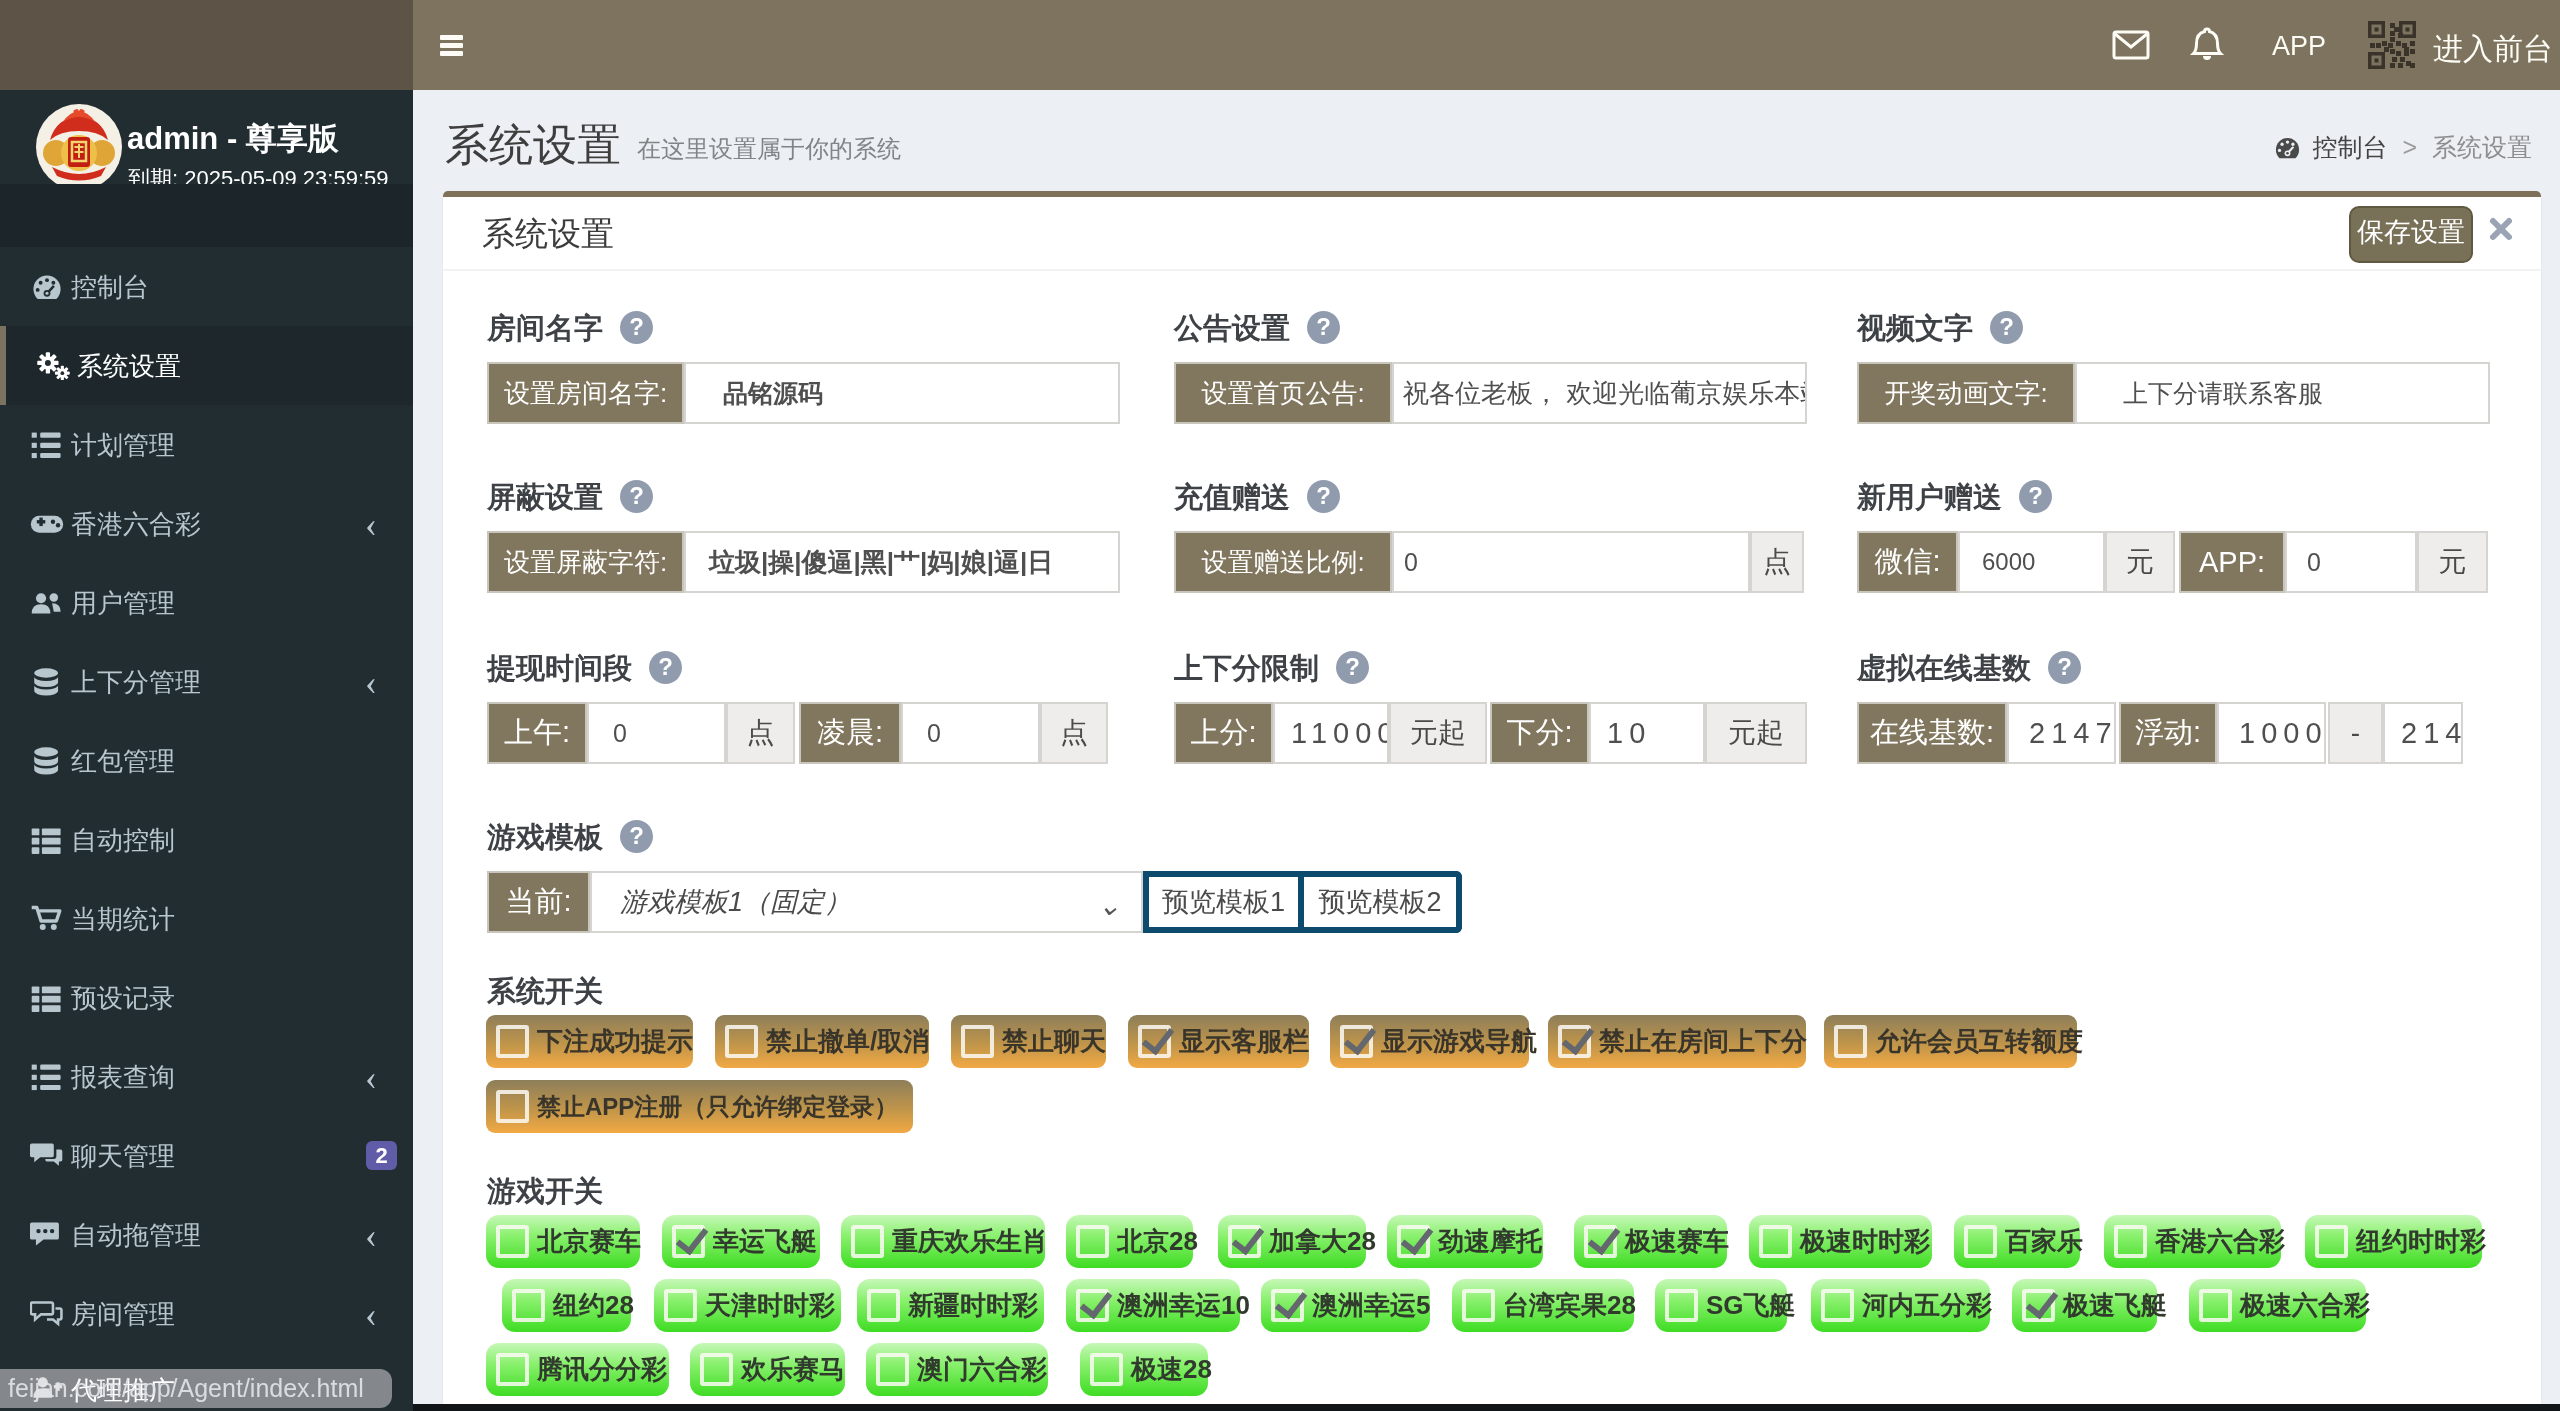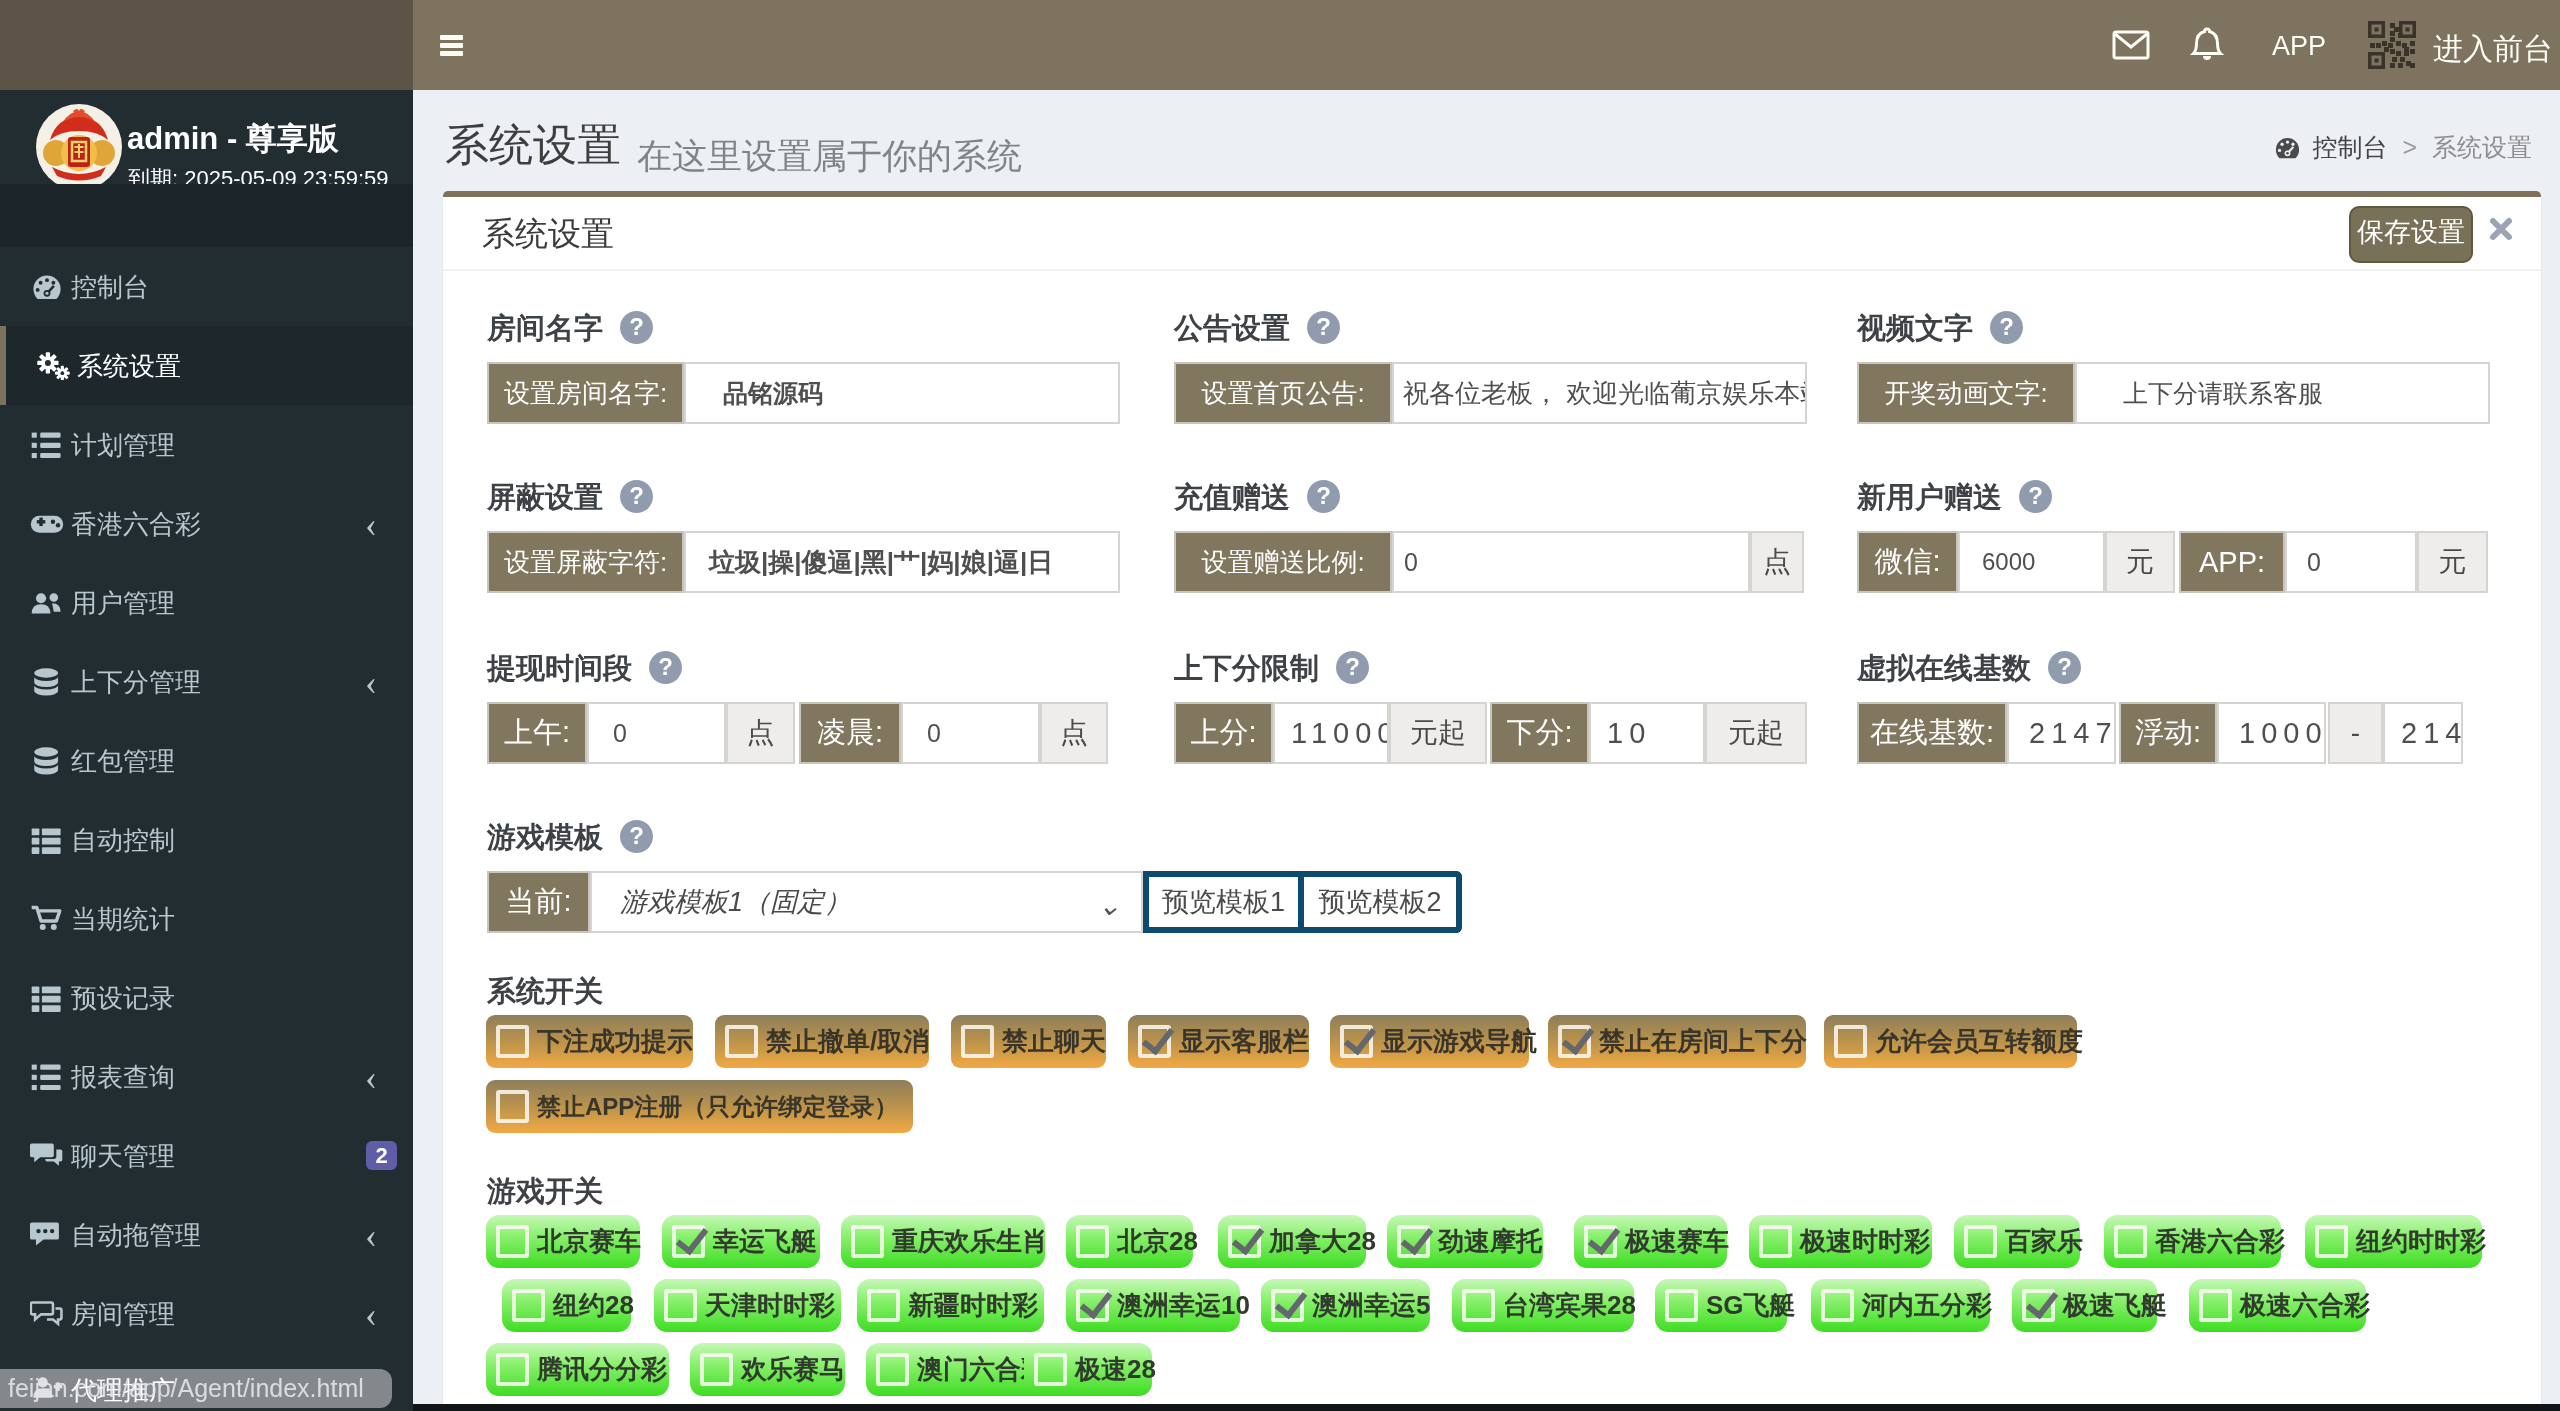--- a/index.html
+++ b/index.html
@@ -17,21 +17,21 @@
 .mi .txt { position:absolute; left:71px; top:50%; transform:translateY(-50%); font-size:26px; }
 .mi .ic { position:absolute; left:30px; top:50%; transform:translateY(-50%); width:34px; height:30px; }
 .mi .chev { position:absolute; right:36px; top:50%; transform:translateY(-50%); font-size:36px; color:#b8c7ce; font-weight:normal; font-family:'Liberation Serif',serif; }
 .mi.active { background:#1e282c; border-left:6px solid #7c7260; color:#ffffff; }
 .badge2 { position:absolute; left:366px; top:25px; width:31px; height:29px; background:#605ca8; color:#fff; font-size:22px; font-weight:bold; border-radius:6px; text-align:center; line-height:29px; }
 
 .hamb { position:absolute; left:440px; top:35px; width:23px; height:24px; }
 .hamb div { height:5px; background:#fcfbf6; margin-bottom:3px; border-radius:1px; }
 
 #ch-title { position:absolute; left:445px; top:116px; color:#3e3e3e; font-size:44px; font-weight:500; }
-#ch-sub { position:absolute; left:637px; top:133px; color:#818487; font-size:35px; }
+#ch-sub { position:absolute; left:637px; top:133px; color:#818487; font-size:24px; }
 #bc { position:absolute; right:28px; top:131px; font-size:25px; color:#444; }
 
 #card { position:absolute; left:443px; top:191px; width:2098px; height:1220px; background:#fff; border-top:6px solid #7d7259; border-radius:5px 5px 0 0; box-shadow:0 2px 2px rgba(0,0,0,0.1); }
 #chead-t { position:absolute; left:482px; top:212px; font-size:33px; color:#3c3c3c; font-weight:500; }
 #savebtn { position:absolute; left:2349px; top:206px; width:124px; height:57px; background:#787057; border:2px solid #615841; border-radius:10px; color:#fff; font-size:27px; text-align:center; line-height:53px;font-family:Liberation Mono, monospace; }
 #closex { position:absolute; left:2486px; top:214px; width:40px; height:40px; }
 #chead-line { position:absolute; left:443px; top:269px; width:2098px; height:2px; background:#f2f2f2; }
 
 .flabel { position:absolute; font-size:29px; font-weight:bold; color:#3e4246; white-space:nowrap; }
 .qicon { display:inline-block; vertical-align:-6px; margin-left:17px; }
@@ -445,21 +445,21 @@
 <div class="gbtn" style="left:1066px;top:1279px;width:174px"><span class="cb ck"></span>澳洲幸运10</div>
 <div class="gbtn" style="left:1261px;top:1279px;width:169px"><span class="cb ck"></span>澳洲幸运5</div>
 <div class="gbtn" style="left:1452px;top:1279px;width:182px"><span class="cb"></span>台湾宾果28</div>
 <div class="gbtn" style="left:1655px;top:1279px;width:132px"><span class="cb"></span>SG飞艇</div>
 <div class="gbtn" style="left:1811px;top:1279px;width:179px"><span class="cb"></span>河内五分彩</div>
 <div class="gbtn" style="left:2012px;top:1279px;width:145px"><span class="cb ck"></span>极速飞艇</div>
 <div class="gbtn" style="left:2189px;top:1279px;width:177px"><span class="cb"></span>极速六合彩</div>
 <div class="gbtn" style="left:486px;top:1343px;width:183px"><span class="cb"></span>腾讯分分彩</div>
 <div class="gbtn" style="left:690px;top:1343px;width:155px"><span class="cb"></span>欢乐赛马</div>
 <div class="gbtn" style="left:866px;top:1343px;width:182px"><span class="cb"></span>澳门六合彩</div>
-<div class="gbtn" style="left:1024px;top:1343px;width:128px"><span class="cb"></span>极速28</div>
+<div class="gbtn" style="left:1080px;top:1343px;width:128px"><span class="cb"></span>极速28</div>
 <div id="bband"></div>
 <div id="tooltip">
     <span class="tic"><svg width="34" height="29" viewBox="0 0 40 34">
         <circle cx="15" cy="11" r="6" fill="#ffffff"></circle>
         <path d="M4 29 q0-11 11-11 q11 0 11 11z" fill="#ffffff"></path>
         <rect x="28" y="14" width="10" height="4" fill="#ffffff"></rect>
         <rect x="31" y="11" width="4" height="10" fill="#ffffff"></rect>
       </svg></span>
     <span class="tcn">代理推广</span>
     <span class="turl">feijan.com/app/Agent/index.html</span>

